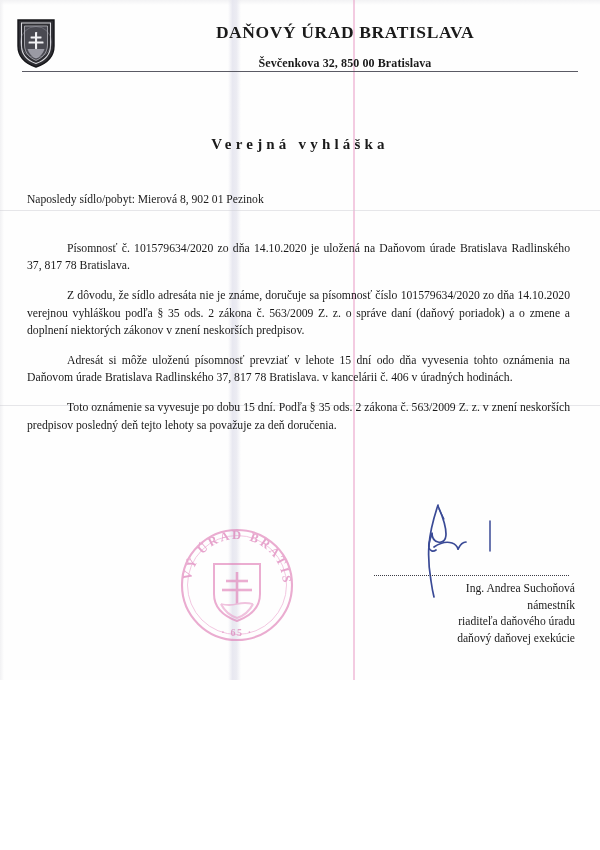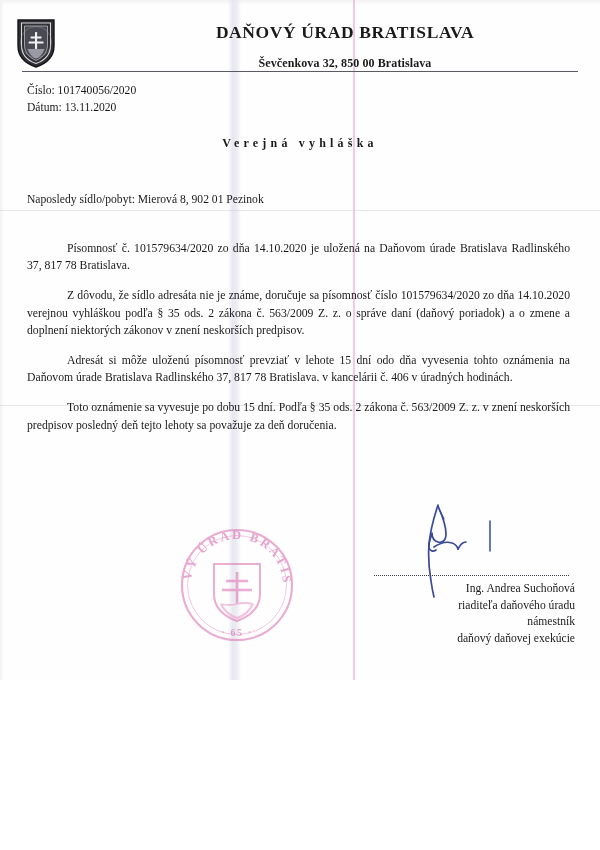--- a/index.html
+++ b/index.html
@@ -113,21 +113,21 @@
   }
 
   
   #heading-block {
     position: absolute;
     left: 0; right: 0;
     top: 136px;
     text-align: center;
   }
   #heading-main {
-    font-size: 12px;
+    font-size: 15px;
     font-weight: bold;
     letter-spacing: 4.2px;
   }
   #heading-sub {
     font-size: 13.2px;
     font-weight: bold;
     margin-top: 7px;
     letter-spacing: 0.1px;
   }
 
@@ -225,24 +225,20 @@
       </svg>
     </div>
 
     <div id="header-titles">
       <div id="office-name">DAŇOVÝ ÚRAD BRATISLAVA</div>
       <div id="office-address">Ševčenkova 32, 850 00  Bratislava</div>
     </div>
   </div>
   <div id="header-rule"></div>
 
-  <div id="refblock">
-    <div>Číslo: 101740056/2020</div>
-    <div>Dátum: 13.11.2020</div>
-  </div>
 
   <div id="heading-block">
     <div id="heading-main">Verejná vyhláška</div>
   </div>
 
   <div id="addressee">
     <div>Naposledy sídlo/pobyt: Mierová 8, 902 01 Pezinok</div>
   </div>
 
   <div id="body-text">
@@ -287,19 +283,19 @@
         <path d="M50 46 C52 42 55 39 58 39"></path>
         <path d="M31 6 L36 16" stroke-width="1.2"></path>
       </g>
       <line x1="82" y1="18" x2="82" y2="48" stroke="#3a4a96" stroke-width="1.5" stroke-linecap="round"></line>
     </svg>
 
     <div id="sig-line"></div>
 
     <div id="sig-names">
       <div>Ing. Andrea Suchoňová</div>
+      <div>námestník</div>
       <div>riaditeľa daňového úradu</div>
-      <div>námestník</div>
       <div>daňový daňovej exekúcie</div>
     </div>
   </div>
 
 </div>
 
 </body></html>

